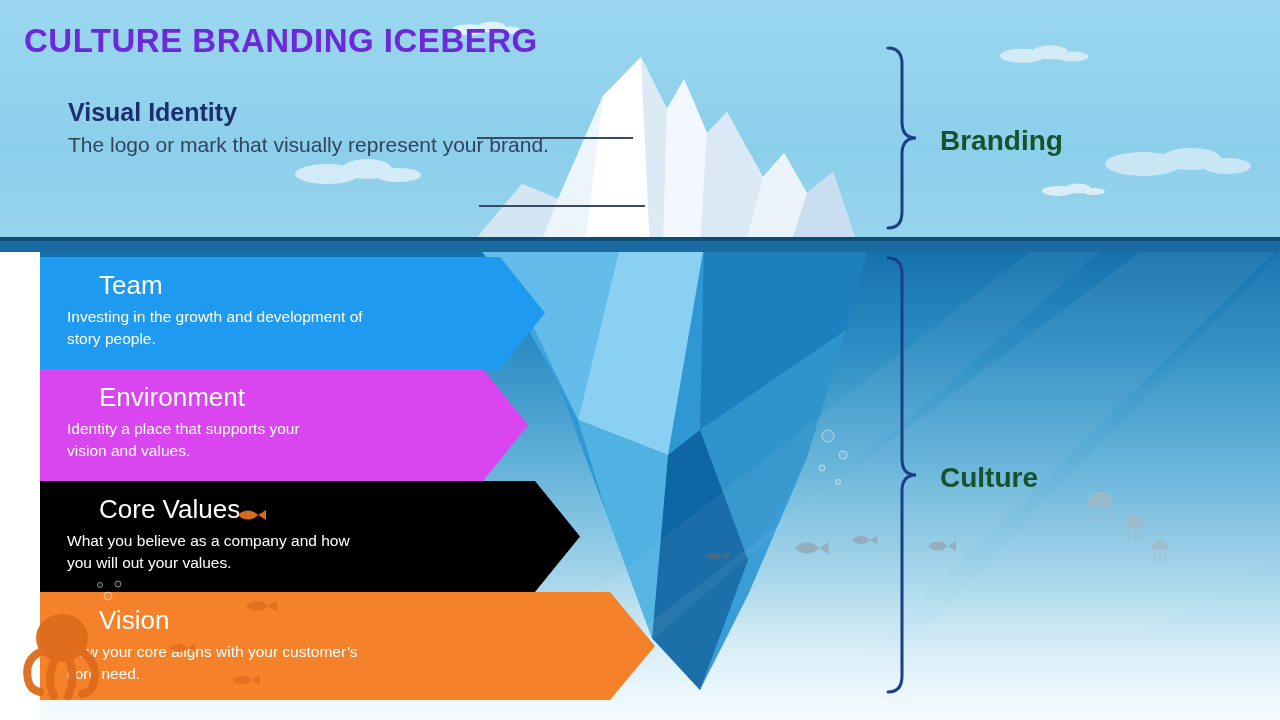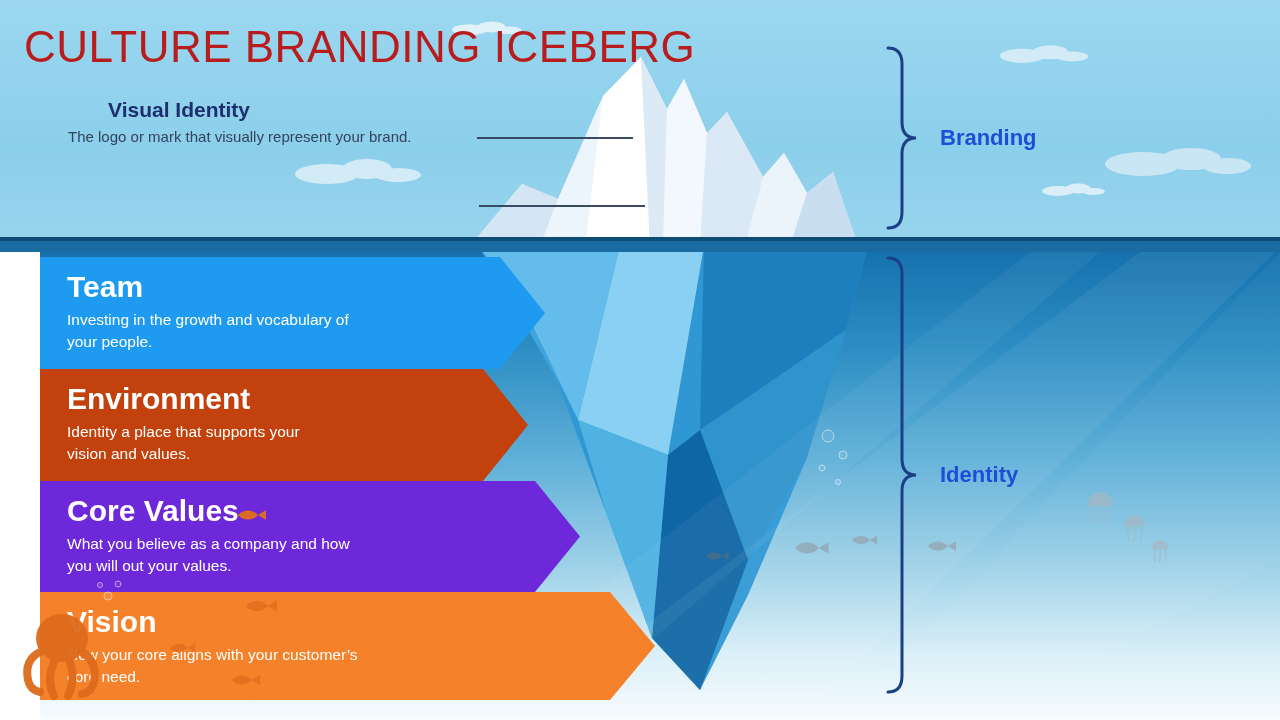--- a/index.html
+++ b/index.html
@@ -14,35 +14,35 @@
   .ocean{
     position:absolute;left:0;top:246px;width:1280px;height:474px;
     background:linear-gradient(180deg,#1470AC 0%,#2E8EC4 22%,#5FB0D8 45%,#9FD2E8 68%,#D9EFF8 86%,#F7FCFE 100%);
   }
   .left-strip{
     position:absolute;left:0;top:252px;width:40px;height:468px;background:#ffffff;
   }
   svg.scene, svg.decor{position:absolute;left:0;top:0;}
   .page-title{
     position:absolute;left:24px;top:22px;
-    font-size:44px;font-weight:400;letter-spacing:.5px;color:#b91c1c;
+    font-size:33px;font-weight:700;letter-spacing:.5px;color:#6d28d9;
   }
   .above-item{position:absolute;left:68px;}
-  .above-item .item-title{font-size:21px;font-weight:700;color:#1D2F6E;margin-bottom:6px;margin-left:40px;}
-  .above-item .item-desc{font-size:15px;color:#33435C;}
+  .above-item .item-title{font-size:25px;font-weight:700;color:#1D2F6E;margin-bottom:6px;}
+  .above-item .item-desc{font-size:21px;color:#33435C;}
   .leader-line{position:absolute;border-top:2px solid #3A4A63;height:0;}
   .brace-label{
-    position:absolute;font-size:22px;font-weight:600;color:#1d4ed8;
+    position:absolute;font-size:28px;font-weight:600;color:#14532d;
   }
   .banner{
     position:absolute;left:40px;color:#ffffff;
     clip-path:polygon(0 0, calc(100% - 45px) 0, 100% 50%, calc(100% - 45px) 100%, 0 100%);
     padding:13px 0 0 27px;box-sizing:border-box;
   }
-  .banner-title{font-size:30px;font-weight:700;margin-bottom:5px;}
+  .banner-title{font-size:26px;font-weight:400;margin-bottom:5px;margin-left:32px;}
   .banner-desc{font-size:15.5px;line-height:1.45;}
   .z2{z-index:2;} .z3{z-index:3;} .z4{z-index:4;} .z5{z-index:5;}
 </style>
 </head>
 <body>
 
 <div class="stage">
 
   <div class="sky"></div>
   <div class="ocean"></div>
@@ -108,27 +108,27 @@
 
     <g fill="#FFFFFF">
       <path d="M1275,252 L1140,252 L520,720 L800,720 Z" opacity="0.06"></path>
       <path d="M1100,252 L1030,252 L430,720 L560,720 Z" opacity="0.05"></path>
       <path d="M1280,252 L1280,560 L980,720 L840,720 Z" opacity="0.04"></path>
     </g>
   </svg>
 
   <div class="banner z3" style="top: 257px; height: 112px; width: 505px; background-color: rgb(30, 155, 240);">
     <div class="banner-title">Team</div>
-    <div class="banner-desc" style="max-width:310px">Investing in the growth and vocabulary of your people.</div>
-  </div>
-  <div class="banner z3" style="top: 369px; height: 112px; width: 488px; background-color: #c2410c;">
+    <div class="banner-desc" style="max-width:310px">Investing in the growth and development of story people.</div>
+  </div>
+  <div class="banner z3" style="top: 369px; height: 112px; width: 488px; background-color: #d946ef;">
     <div class="banner-title">Environment</div>
     <div class="banner-desc" style="max-width:272px">Identity a place that supports your vision and values.</div>
   </div>
-  <div class="banner z3" style="top: 481px; height: 111px; width: 540px; background-color: #6d28d9;">
+  <div class="banner z3" style="top: 481px; height: 111px; width: 540px; background-color: #000000;">
     <div class="banner-title">Core Values</div>
     <div class="banner-desc" style="max-width:298px">What you believe as a company and how you will out your values.</div>
   </div>
   <div class="banner z3" style="top: 592px; height: 108px; width: 615px; background-color: rgb(245, 130, 42);">
     <div class="banner-title">Vision</div>
     <div class="banner-desc" style="max-width:320px">How your core aligns with your customer’s core need.</div>
   </div>
 
   <svg class="decor z4" width="1280" height="720" viewBox="0 0 1280 720">
 
@@ -199,15 +199,15 @@
     <div class="item-title">Visual Identity</div>
     <div class="item-desc">The logo or mark that visually represent your brand.</div>
   </div>
   <div class="leader-line z5" style="left:477px;top:137px;width:156px"></div>
 
   <div class="above-item z5" style="top:166px">
   </div>
   <div class="leader-line z5" style="left:479px;top:205px;width:166px"></div>
 
   <div class="brace-label z5" style="left:940px;top:125px">Branding</div>
-  <div class="brace-label z5" style="left:940px;top:462px">Identity</div>
+  <div class="brace-label z5" style="left:940px;top:462px">Culture</div>
 
 </div>
 
 </body></html>

